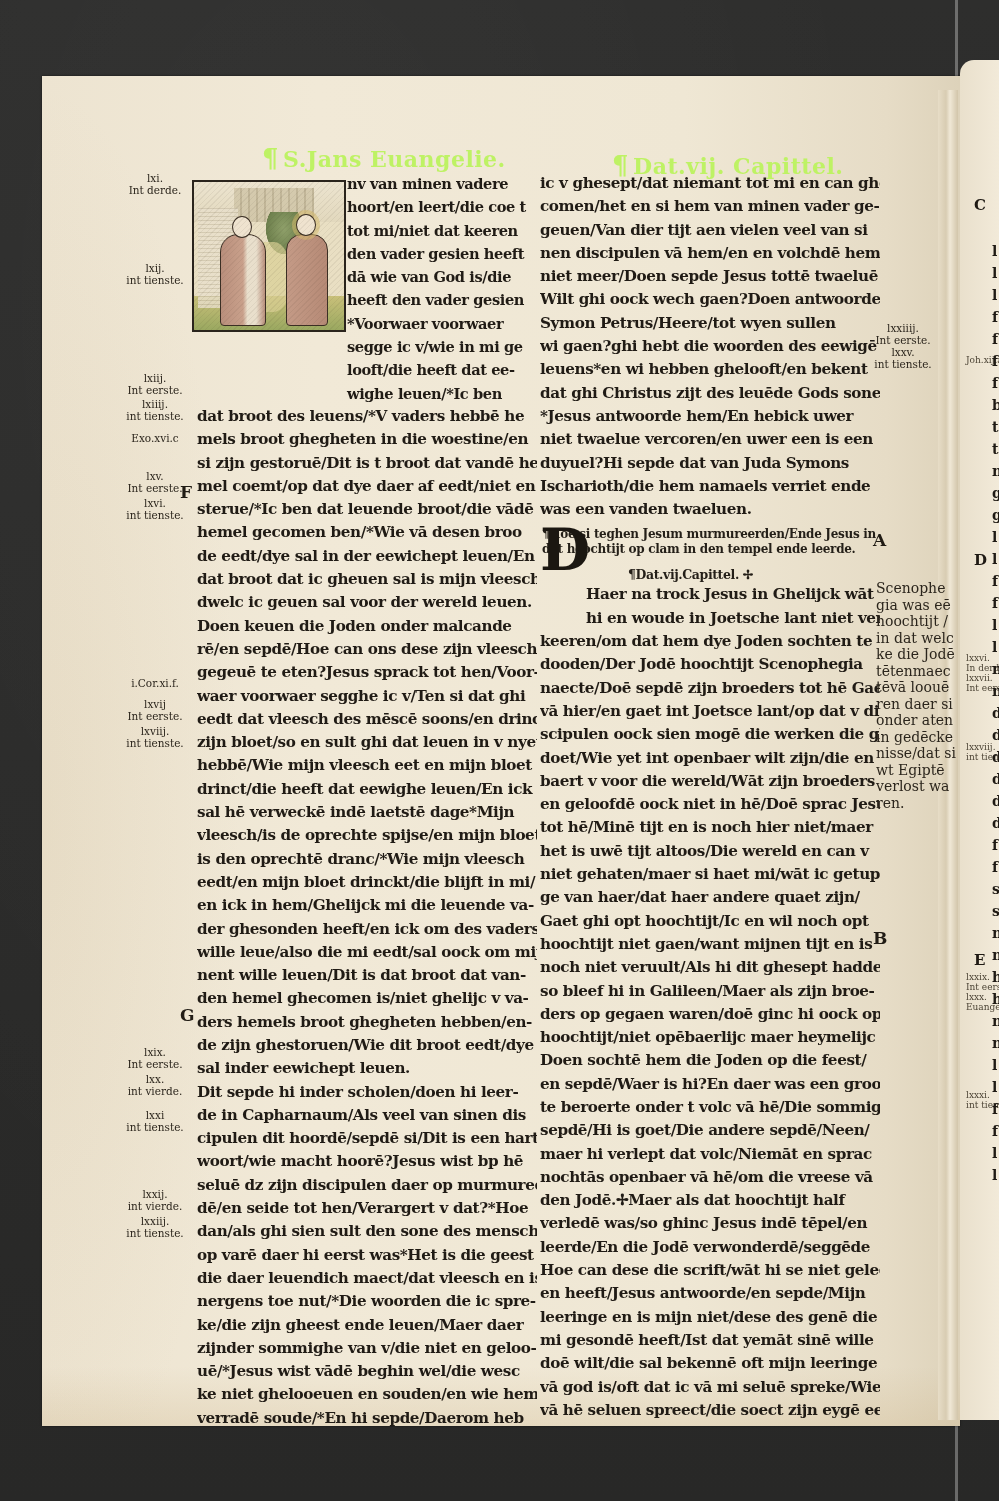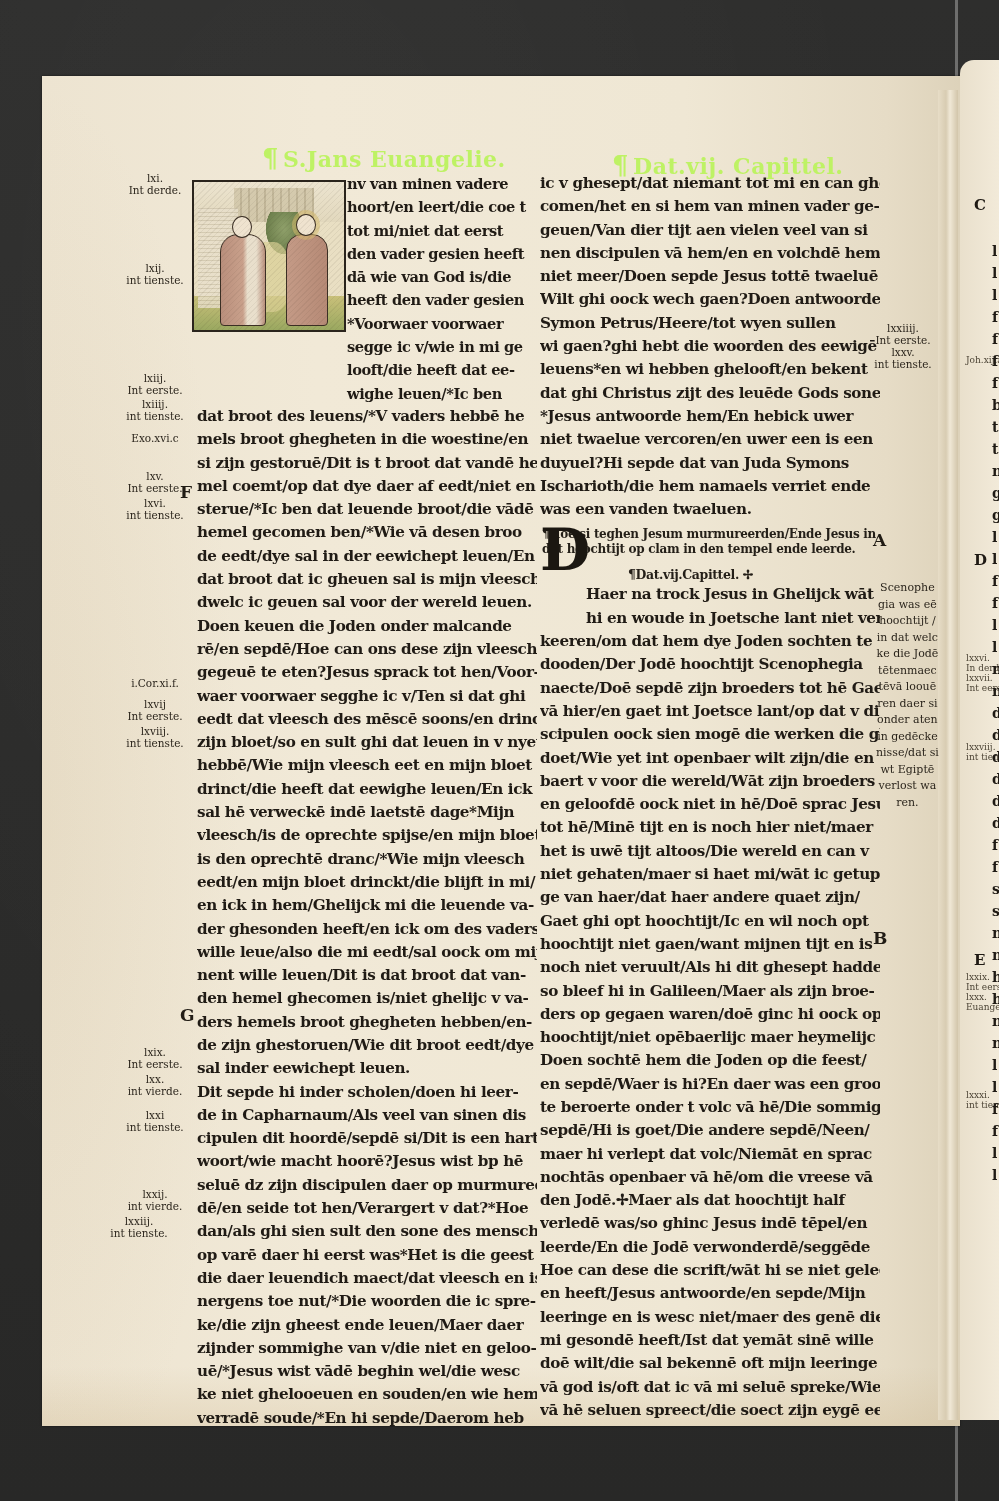--- a/index.html
+++ b/index.html
@@ -100,21 +100,21 @@
     position:absolute; left:540px; top:525px; font-family:"DejaVu Serif",serif;
     font-weight:bold; font-size:58px; line-height:50px; color:#1b1711;
   }
 
   .margin-note {
     position:absolute; font-family:"DejaVu Serif", serif;
     font-size:10.5px; line-height:12px; color:#2b251c; text-align:center; white-space:nowrap;
   }
   .margin-note.left { width:70px; }
   .margin-note.right { width:70px; }
-  .margin-note.small { font-size:11px; line-height:11.5px; text-align:center; }
+  .margin-note.small { font-size:14px; line-height:11.5px; text-align:left; }
 
   .section-letter {
     position:absolute; font-family:"DejaVu Serif",serif; font-weight:bold;
     font-size:17px; color:#211c15;
   }
   .rubric {
     position:absolute; font-family:"DejaVu Serif",serif; color:#241f18;
     font-size:12px; line-height:14px; white-space:nowrap; letter-spacing:-0.3px;
   }
   .chapter-line {
@@ -178,21 +178,21 @@
   <div class="fig left"></div>
   <div class="head l"></div>
   <div class="fig right"></div>
   <div class="head r"></div>
   <div class="hatch"></div>
 </div>
 
 <div class="col col-left" id="leftCol">
     <div class="line" style="padding-left: 150px; font-size: 14.6px;">nv van minen vadere</div>
     <div class="line" style="padding-left: 150px; font-size: 14.6px;">hoort/en leert/die coe t</div>
-    <div class="line" style="padding-left: 150px; font-size: 14.6px;">tot mi/niet dat eerst</div>
+    <div class="line" style="padding-left: 150px; font-size: 14.6px;">tot mi/niet dat keeren</div>
     <div class="line" style="padding-left: 150px; font-size: 14.6px;">den vader gesien heeft</div>
     <div class="line" style="padding-left: 150px; font-size: 14.6px;">dā wie van God is/die</div>
     <div class="line" style="padding-left: 150px; font-size: 14.6px;">heeft den vader gesien</div>
     <div class="line" style="padding-left: 150px; font-size: 14.6px;">*Voorwaer voorwaer</div>
     <div class="line" style="padding-left: 150px; font-size: 14.6px;">segge ic v/wie in mi ge</div>
     <div class="line" style="padding-left: 150px; font-size: 14.6px;">looft/die heeft dat ee-</div>
     <div class="line" style="padding-left: 150px; font-size: 14.6px;">wighe leuen/*Ic ben</div>
     <div class="line">dat broot des leuens/*V vaders hebbē he</div>
     <div class="line">mels broot ghegheten in die woestine/en</div>
     <div class="line">si zijn gestoruē/Dit is t broot dat vandē he</div>
@@ -283,21 +283,21 @@
     <div class="line">en sepdē/Waer is hi?En daer was een groo</div>
     <div class="line">te beroerte onder t volc vā hē/Die sommige</div>
     <div class="line">sepdē/Hi is goet/Die andere sepdē/Neen/</div>
     <div class="line">maer hi verlept dat volc/Niemāt en sprac</div>
     <div class="line">nochtās openbaer vā hē/om die vreese vā</div>
     <div class="line">den Jodē.✢Maer als dat hoochtijt half</div>
     <div class="line">verledē was/so ghinc Jesus indē tēpel/en</div>
     <div class="line">leerde/En die Jodē verwonderdē/seggēde</div>
     <div class="line">Hoe can dese die scrift/wāt hi se niet geleert</div>
     <div class="line">en heeft/Jesus antwoorde/en sepde/Mijn</div>
-    <div class="line">leeringe en is wesc niet/maer des genē die</div>
+    <div class="line">leeringe en is mijn niet/dese des genē die</div>
     <div class="line">mi gesondē heeft/Ist dat yemāt sinē wille</div>
     <div class="line">doē wilt/die sal bekennē oft mijn leeringe</div>
     <div class="line">vā god is/oft dat ic vā mi seluē spreke/Wie</div>
     <div class="line">vā hē seluen spreect/die soect zijn eygē eer</div>
   </div>
 
 <div class="initial-D">D</div>
 
 <div id="marginLayer">
     <div class="margin-note left" style="left: 120px; top: 172px;">
@@ -347,21 +347,21 @@
       <div>int vierde.</div>
     </div>
     <div class="margin-note left" style="left: 120px; top: 1109px;">
       <div>lxxi</div>
       <div>int tienste.</div>
     </div>
     <div class="margin-note left" style="left: 120px; top: 1188px;">
       <div>lxxij.</div>
       <div>int vierde.</div>
     </div>
-    <div class="margin-note left" style="left: 104px; top: 1215px;">
+    <div class="margin-note left" style="left: 120px; top: 1215px;">
       <div>lxxiij.</div>
       <div>int tienste.</div>
     </div>
     <div class="section-letter" style="left: 180px; top: 482px;">F</div>
     <div class="section-letter" style="left: 180px; top: 1005px;">G</div>
     <div class="margin-note right" style="left: 868px; top: 322px;">
       <div>lxxiiij.</div>
       <div>Int eerste.</div>
       <div>lxxv.</div>
       <div>int tienste.</div>

